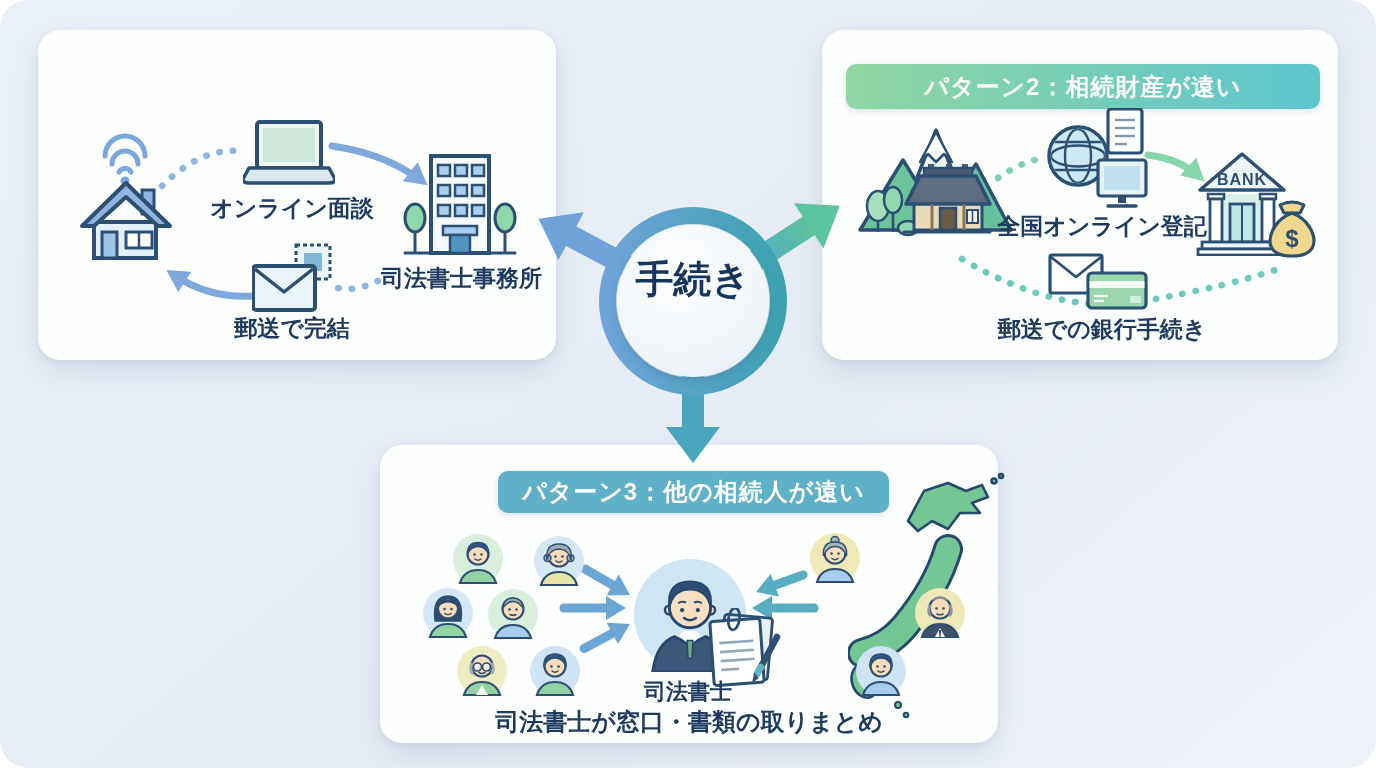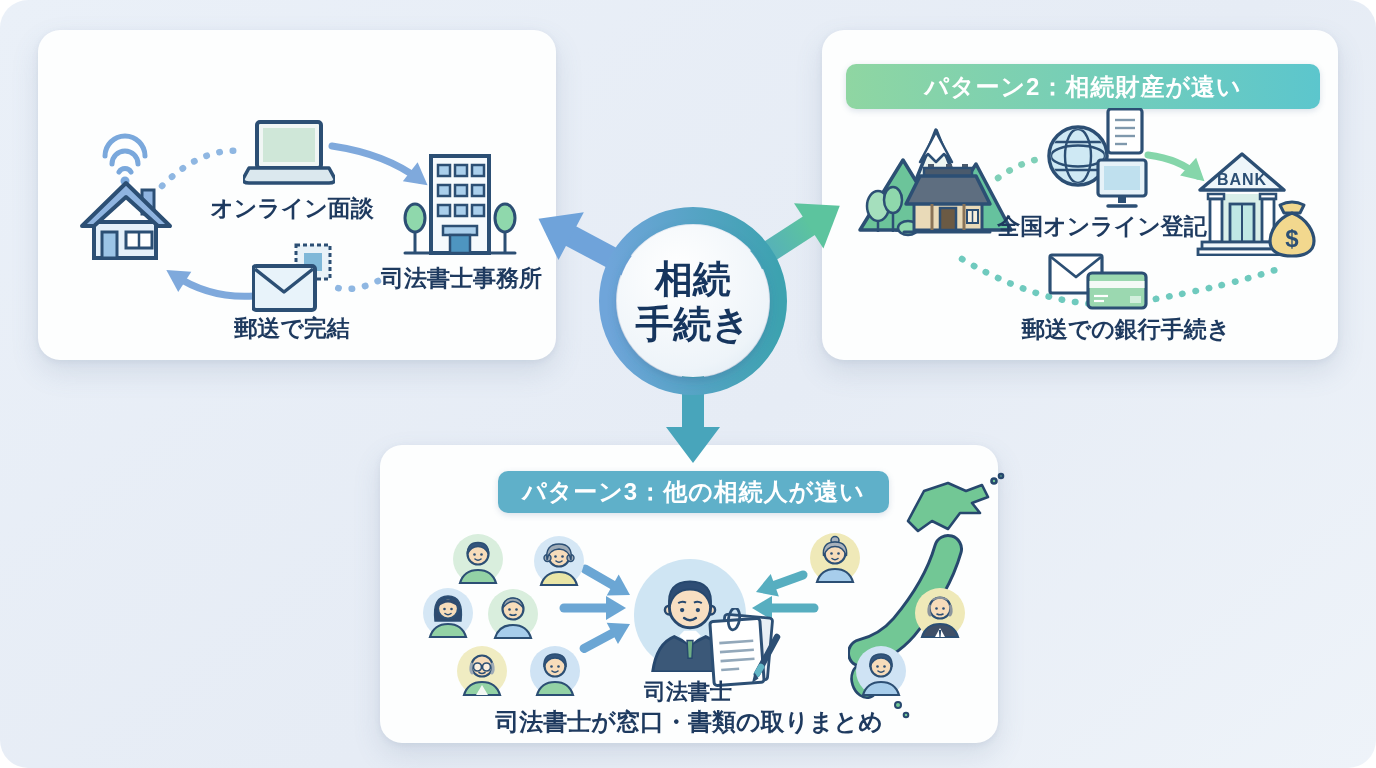--- a/index.html
+++ b/index.html
@@ -198,21 +198,21 @@
       <g>
         <rect x="42" y="21" width="58" height="35" rx="4" fill="#9bd8b0" stroke="#2c4f74" stroke-width="3.2"></rect>
         <rect x="43.5" y="29" width="55" height="7" fill="#f4faf6"></rect>
         <rect x="84" y="44" width="11" height="7" fill="#d2efdd"></rect>
         <line x1="48" y1="44" x2="62" y2="44" stroke="#ffffff" stroke-width="2.2"></line>
         <line x1="48" y1="49" x2="58" y2="49" stroke="#ffffff" stroke-width="2.2"></line>
       </g>
     </svg>
 
     <div class="lbl" style="left:170px;top:181px;width:220px;font-size:23px;">全国オンライン登記</div>
-    <div class="lbl" style="left:170px;top:284px;width:220px;font-size:23px;margin-left:24px;">郵送での銀行手続き</div>
+    <div class="lbl" style="left:170px;top:284px;width:220px;font-size:23px;">郵送での銀行手続き</div>
   </section>
 
   <section class="panel" style="left:380px;top:445px;width:618px;height:298px;">
     <div class="hdr hdr3" style="left:118px;top:26px;width:391px;height:42px;">パターン3：他の相続人が遠い</div>
 
     <svg class="abs" style="left:468px;top:24px;" width="160" height="272" viewBox="0 0 160 272">
       <g fill="#72c795" stroke="#27486e" stroke-width="2.6" stroke-linejoin="round">
         <polygon points="60,52 76,22 100,14 118,22 134,16 140,28 124,34 132,44 112,44 100,60 84,52 70,62"></polygon>
         <circle cx="146" cy="12" r="2.5"></circle>
           <circle cx="153" cy="7" r="2"></circle>
@@ -420,17 +420,16 @@
       <polygon points="306,94 343,121 306,148" fill="#5cc49e"></polygon>
     </g>
     <g transform="rotate(90 168 121)">
       <rect x="238" y="110" width="58" height="22" fill="#48a5bb"></rect>
       <polygon points="294,94 330,121 294,148" fill="#48a5bb"></polygon>
     </g>
     <circle cx="168" cy="121" r="85.5" fill="none" stroke="url(#gradRing)" stroke-width="17"></circle>
     <circle cx="168" cy="121" r="76" fill="url(#gradInner)" filter="url(#softShadow)"></circle>
   </svg>
   <div class="abs" style="left:593px;top:257px;width:200px;z-index:6;text-align:center;font-weight:bold;font-size:38px;line-height:45px;color:#16355e;">
-    <div>相続</div>
     <div>手続き</div>
   </div>
 
 </div>
 
 </body></html>

